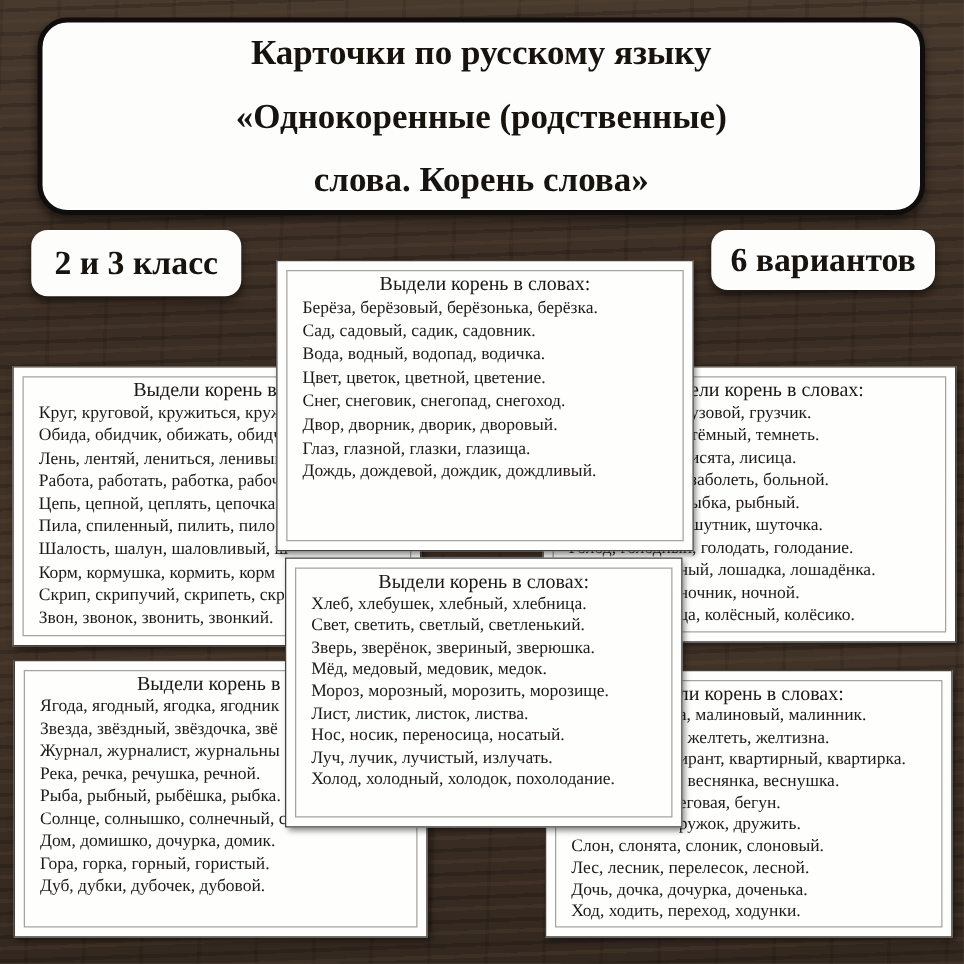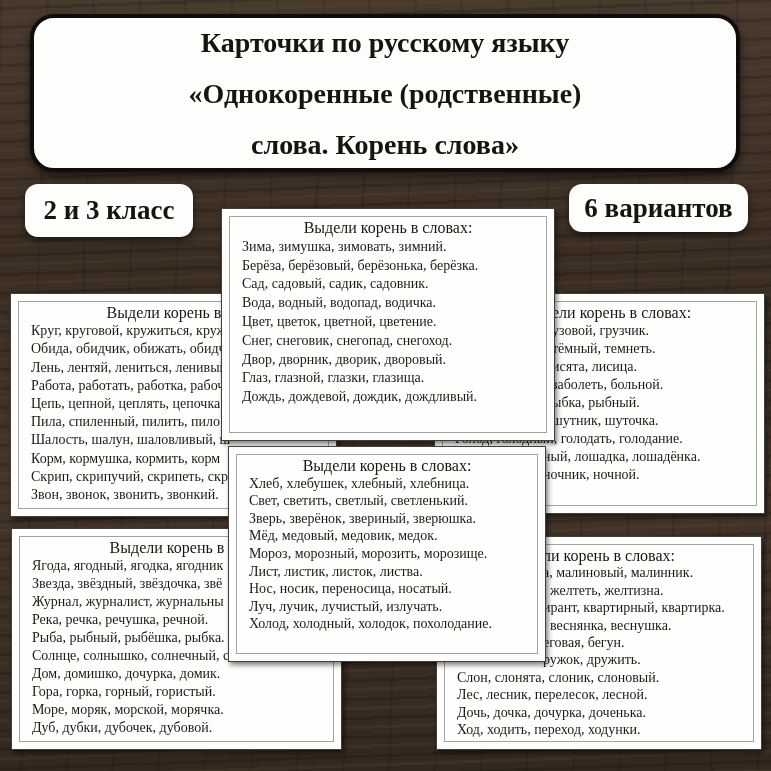--- a/index.html
+++ b/index.html
@@ -73,21 +73,20 @@
     <div class="title-line">«Однокоренные (родственные)</div>
     <div class="title-line">слова. Корень слова»</div>
   </div>
 
   <div class="badge badge-left">2 и 3 класс</div>
   <div class="badge badge-right">6 вариантов</div>
 
   <div class="card c-tc">
     <div class="card-inner">
       <div class="hdr">Выдели корень в словах:</div>
-      <div class="row">Зима, зимушка, зимовать, зимний.</div>
       <div class="row">Берёза, берёзовый, берёзонька, берёзка.</div>
       <div class="row">Сад, садовый, садик, садовник.</div>
       <div class="row">Вода, водный, водопад, водичка.</div>
       <div class="row">Цвет, цветок, цветной, цветение.</div>
       <div class="row">Снег, снеговик, снегопад, снегоход.</div>
       <div class="row">Двор, дворник, дворик, дворовый.</div>
       <div class="row">Глаз, глазной, глазки, глазища.</div>
       <div class="row">Дождь, дождевой, дождик, дождливый.</div>
     </div>
   </div>
@@ -113,20 +112,21 @@
       <div class="hdr cutA">ели корень в словах:</div>
       <div class="row cutA">узовой, грузчик.</div>
       <div class="row cutA">тёмный, темнеть.</div>
       <div class="row cutA">исята, лисица.</div>
       <div class="row cutA">заболеть, больной.</div>
       <div class="row cutA">ыбка, рыбный.</div>
       <div class="row cutA">шутник, шуточка.</div>
       <div class="row">Голод, голодный, голодать, голодание.</div>
       <div class="row cutB">ный, лошадка, лошадёнка.</div>
       <div class="row cutB">ночник, ночной.</div>
+      <div class="row cutB">ца, колёсный, колёсико.</div>
     </div>
   </div>
 
   <div class="card c-ce">
     <div class="card-inner">
       <div class="hdr">Выдели корень в словах:</div>
       <div class="row">Хлеб, хлебушек, хлебный, хлебница.</div>
       <div class="row">Свет, светить, светлый, светленький.</div>
       <div class="row">Зверь, зверёнок, звериный, зверюшка.</div>
       <div class="row">Мёд, медовый, медовик, медок.</div>
@@ -142,21 +142,20 @@
     <div class="card-inner">
       <div class="hdr">Выдели корень в сл</div>
       <div class="row">Ягода, ягодный, ягодка, ягодник</div>
       <div class="row">Звезда, звёздный, звёздочка, звё</div>
       <div class="row">Журнал, журналист, журнальны</div>
       <div class="row">Река, речка, речушка, речной.</div>
       <div class="row">Рыба, рыбный, рыбёшка, рыбка.</div>
       <div class="row">Солнце, солнышко, солнечный, с</div>
       <div class="row">Дом, домишко, дочурка, домик.</div>
       <div class="row">Гора, горка, горный, гористый.</div>
-      <div class="row">Море, моряк, морской, морячка.</div>
       <div class="row">Дуб, дубки, дубочек, дубовой.</div>
     </div>
   </div>
 
   <div class="card c-br">
     <div class="card-inner">
       <div class="hdr cutA">ли корень в словах:</div>
       <div class="row cutA">а, малиновый, малинник.</div>
       <div class="row cutA">, желтеть, желтизна.</div>
       <div class="row cutA">ирант, квартирный, квартирка.</div>

